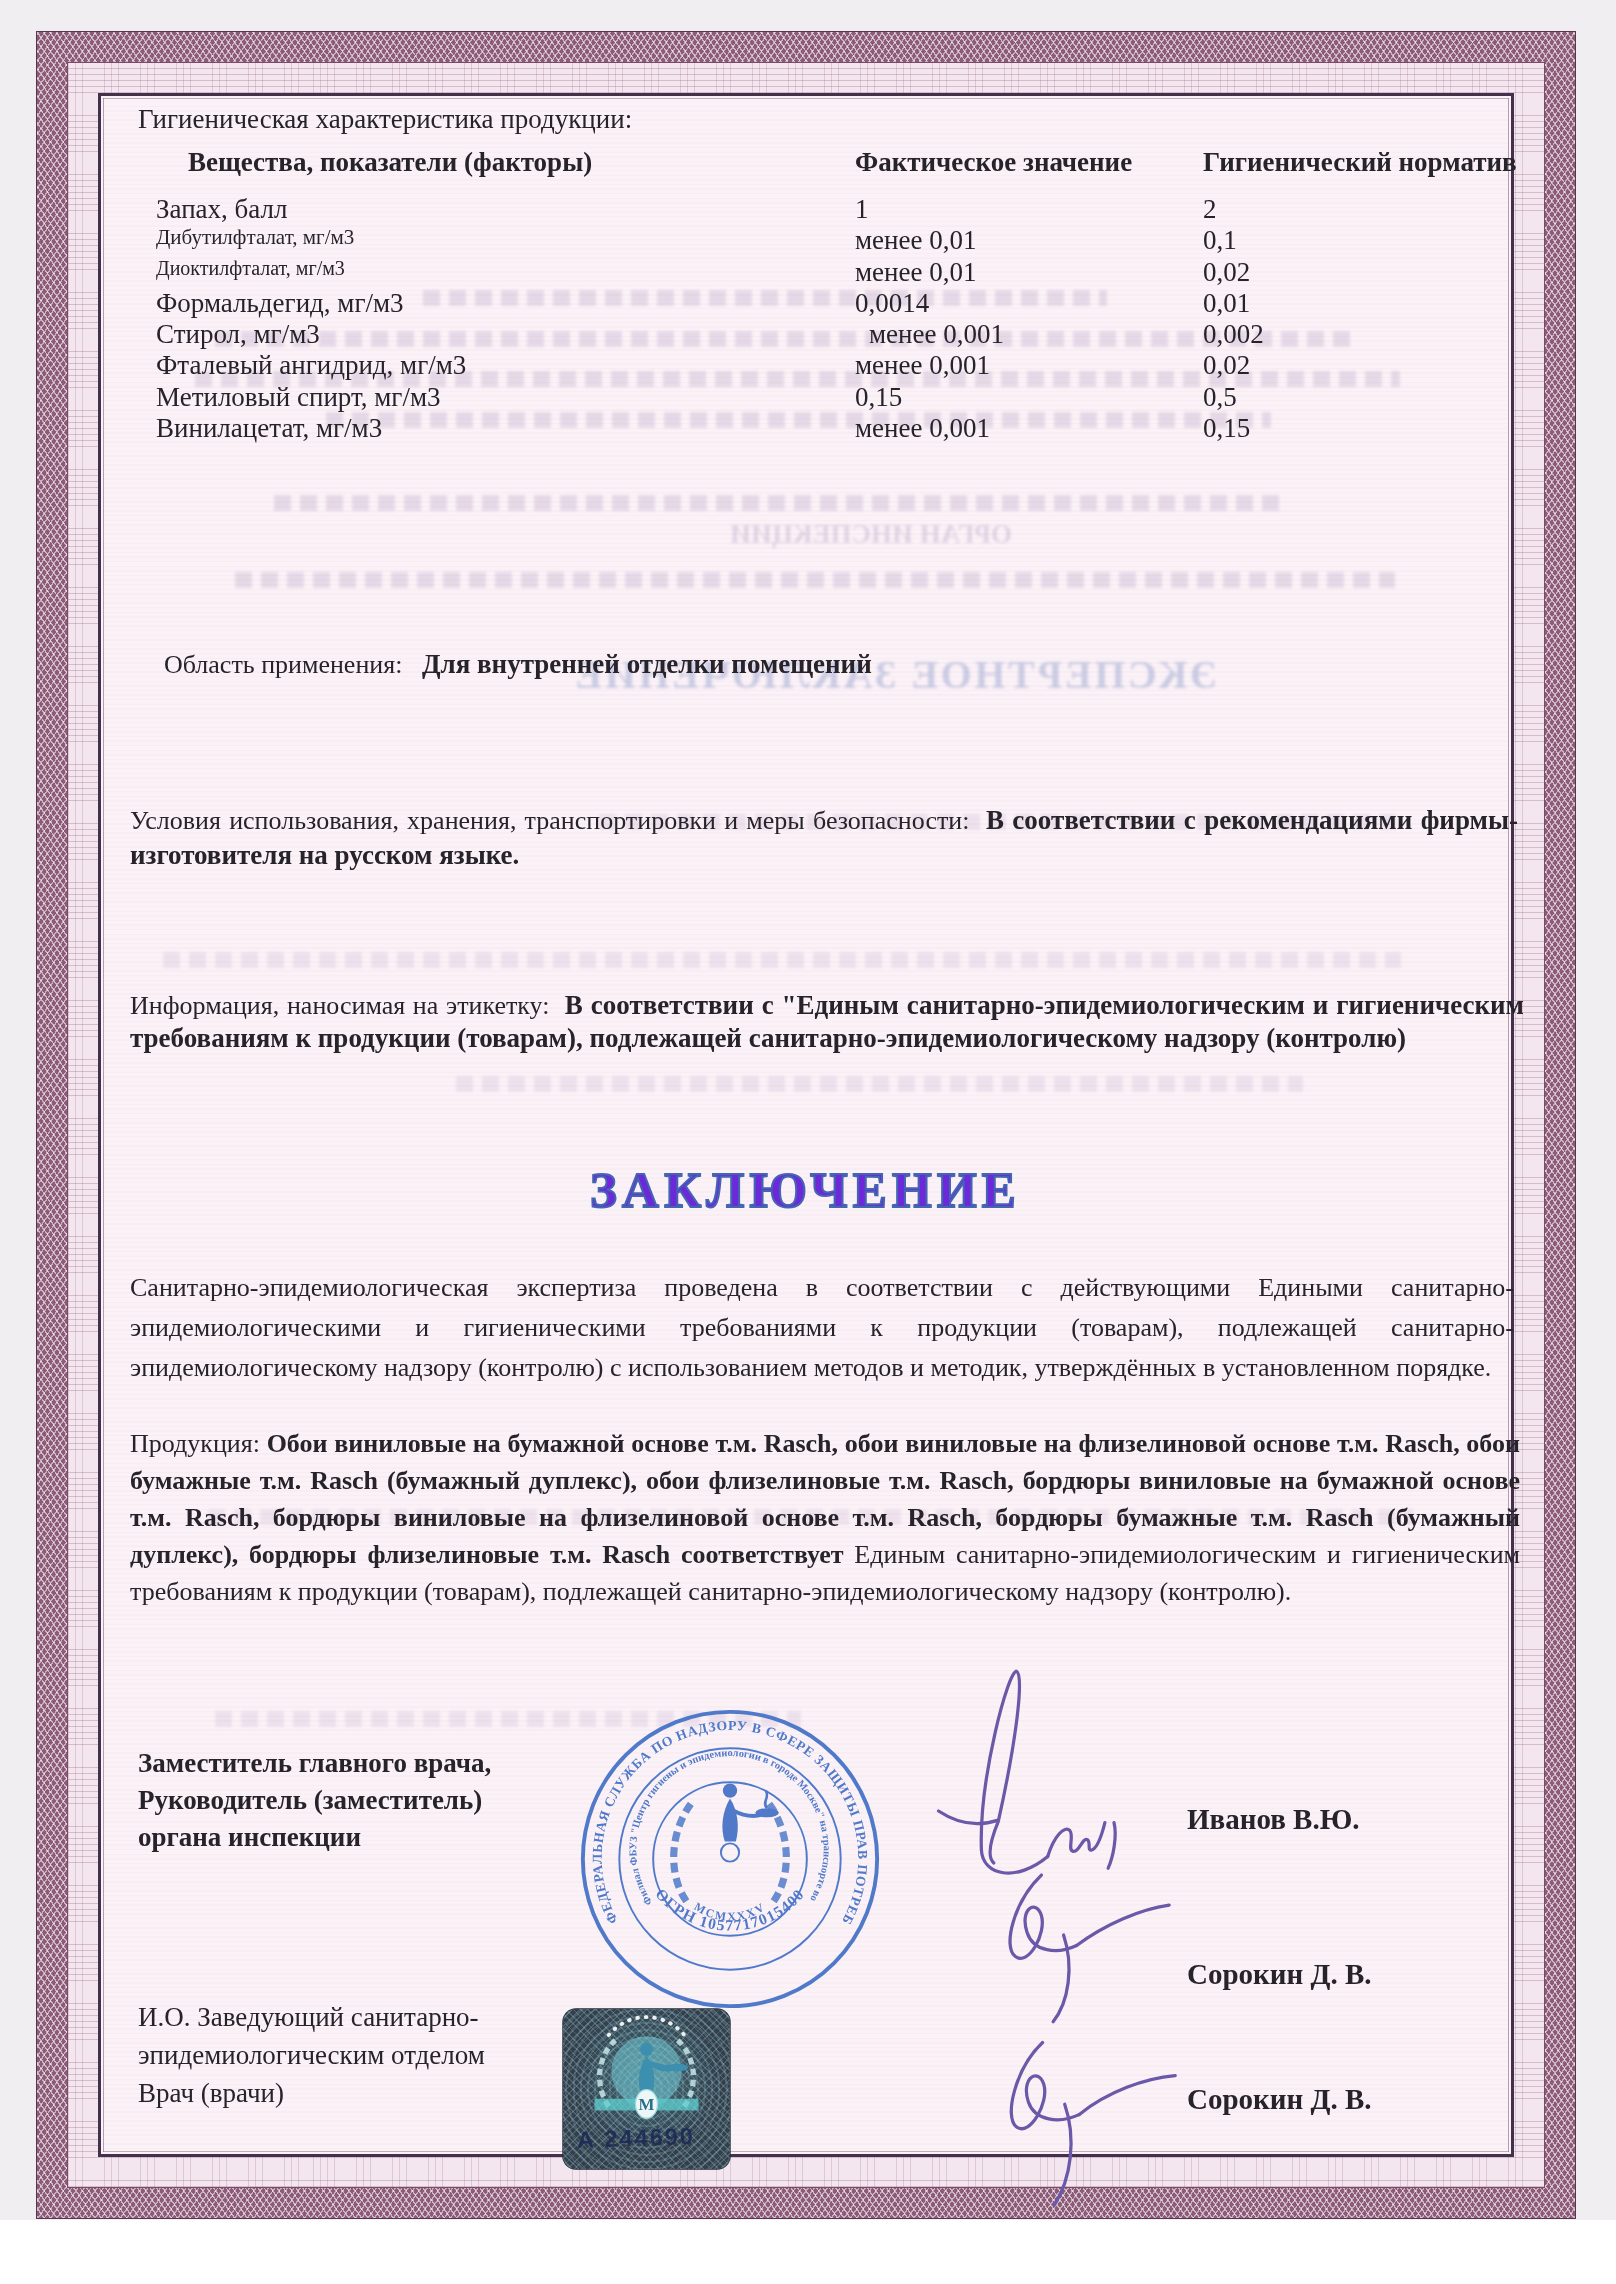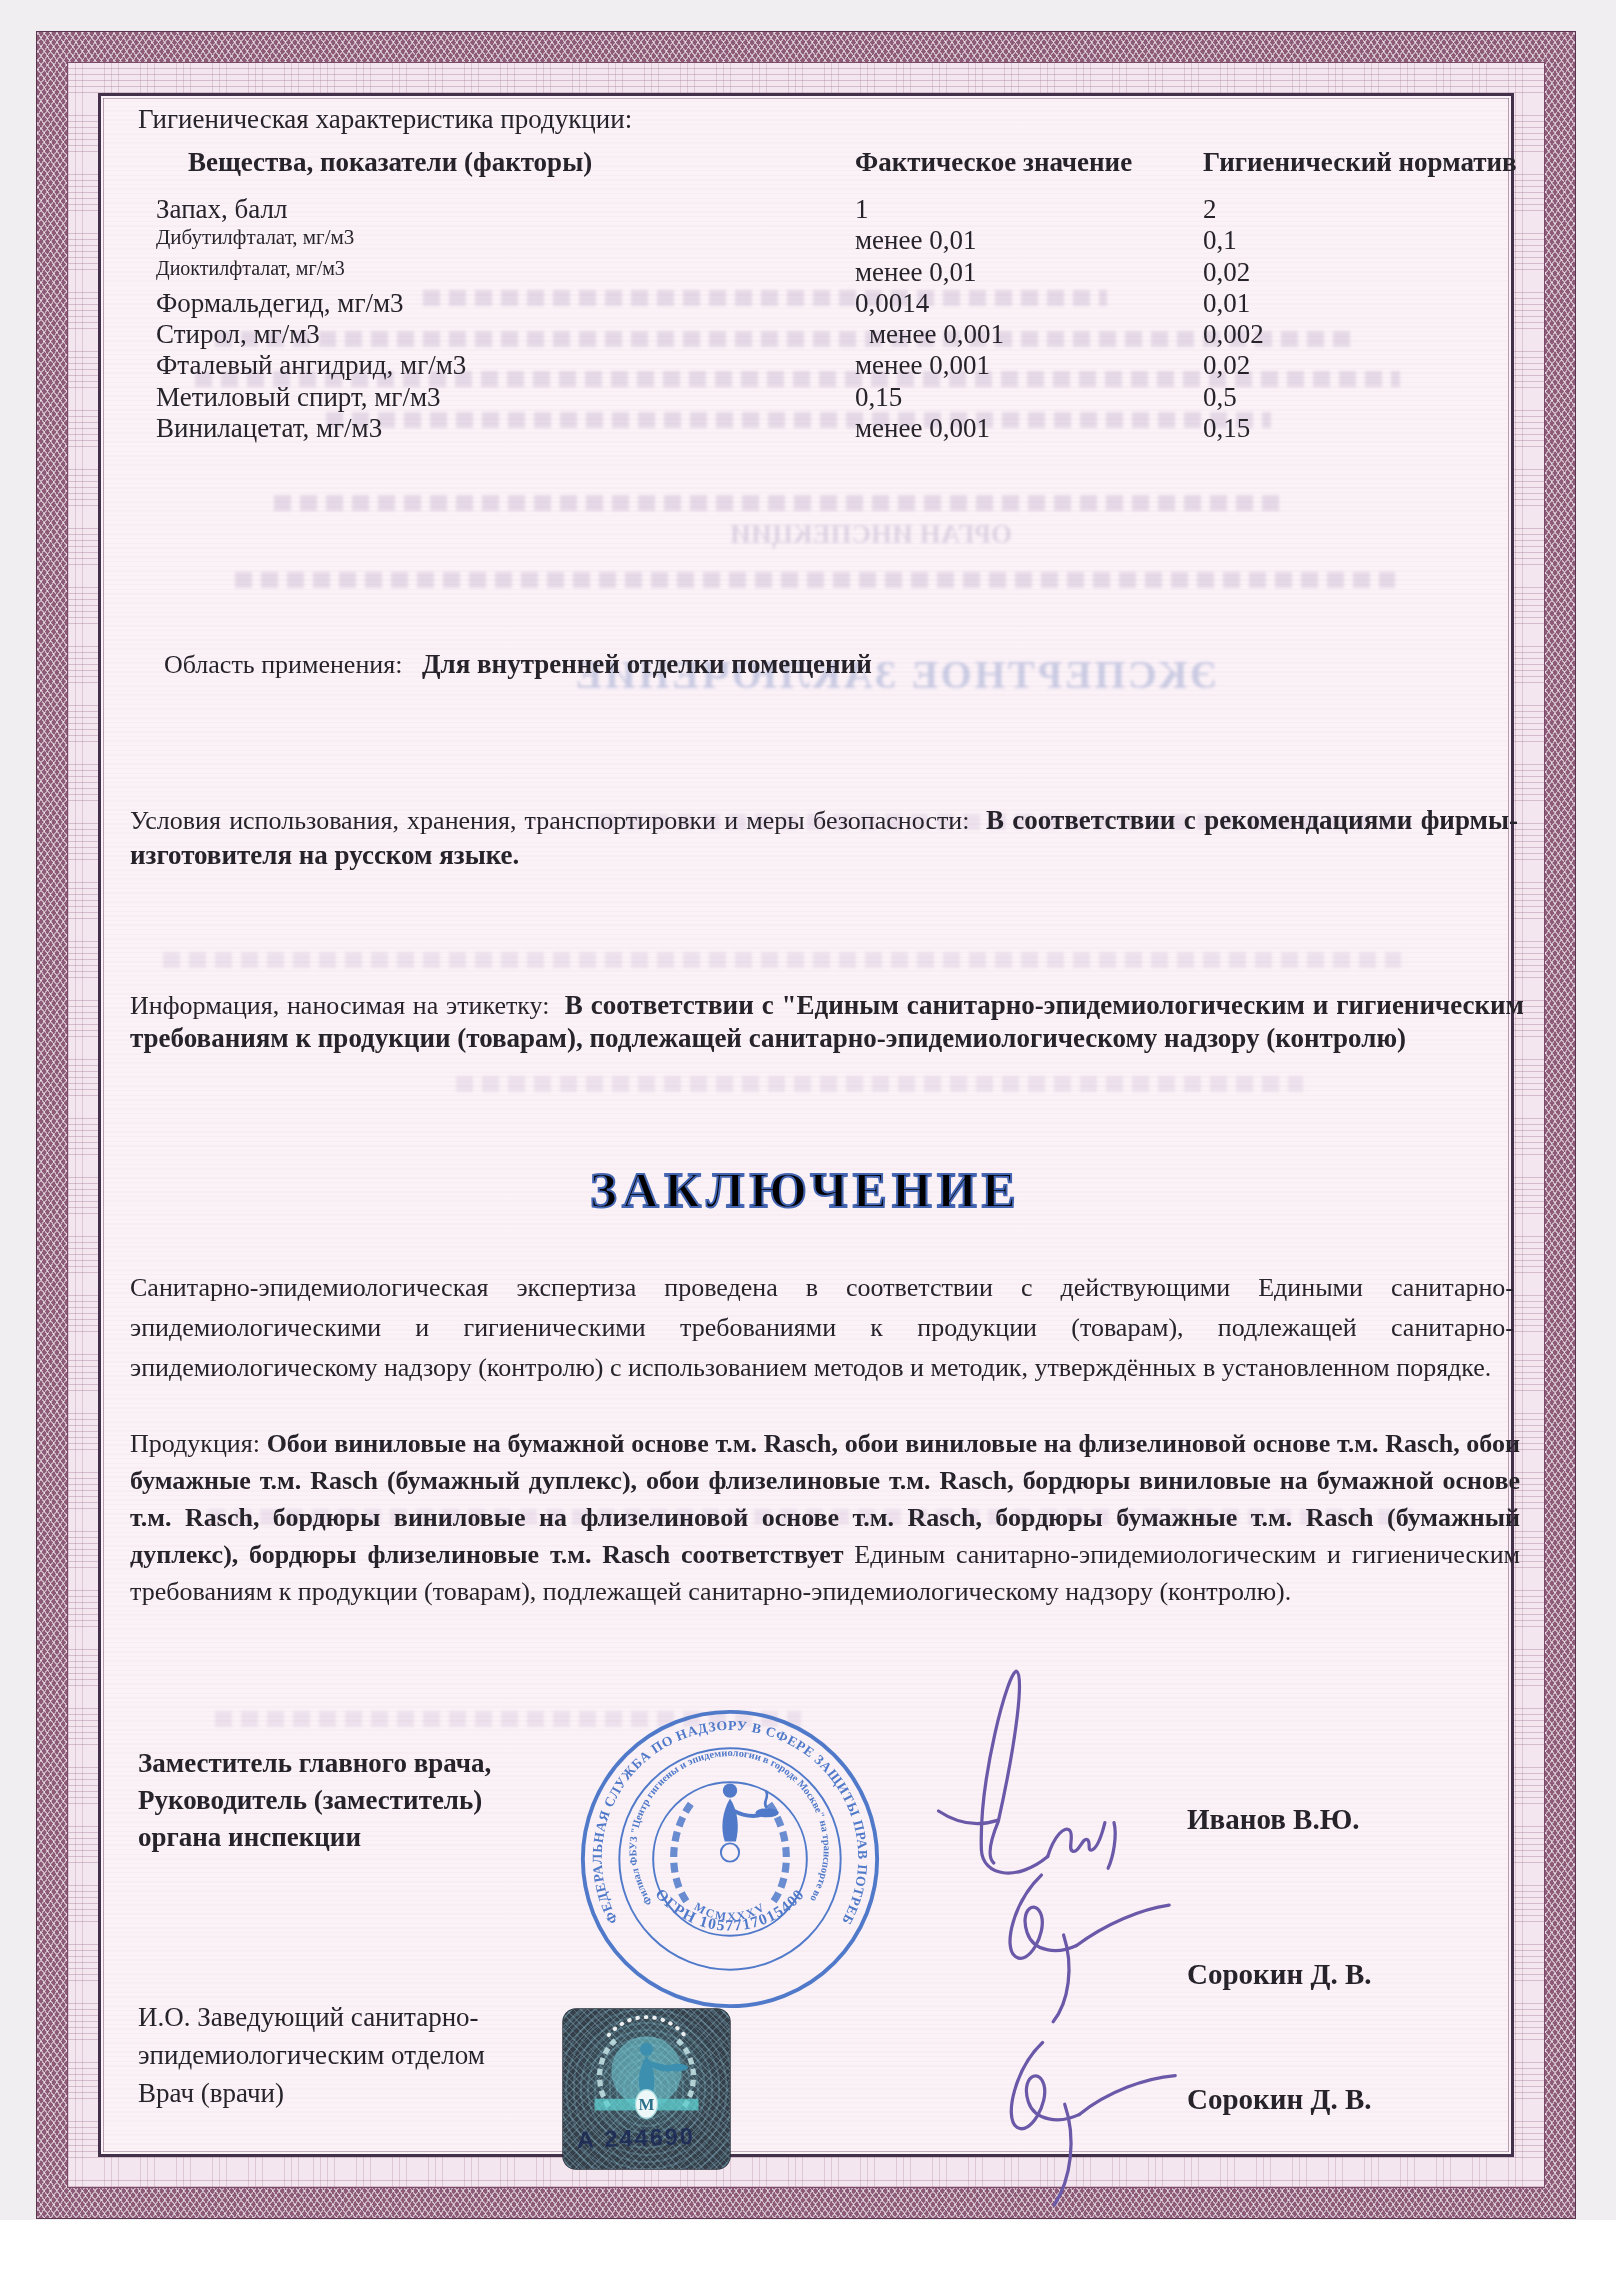--- a/index.html
+++ b/index.html
@@ -26,21 +26,21 @@
     box-shadow: inset 0 0 0 2px #fbf2f7, inset 0 0 0 2.6px #8a6684;}
   
   .abs{position:absolute;}
   .b{font-weight:bold;}
   .body-text{font-size:26px;line-height:37px;text-align:justify;}
   .bleed{position:absolute;height:15.6px;opacity:.45;filter:blur(1.6px);
     background:repeating-linear-gradient(90deg, rgba(154,132,176,.5) 0 17px, transparent 17px 26px);}
   .bleed-text{position:absolute;transform:scaleX(-1);filter:blur(1.6px);font-weight:bold;white-space:nowrap;}
   
   .conclusion{left:95px;top:1161px;width:1421px;text-align:center;
-    font-size:51px;font-weight:bold;letter-spacing:5.2px;color:#000000;
+    font-size:51px;font-weight:bold;letter-spacing:5.2px;color:#6d28d9;
     -webkit-text-stroke:2px #4365b2;}
   
   .stamp{opacity:.9;}
   .sig path{stroke:#6a58a8;stroke-width:5;fill:none;stroke-linecap:round;}
   .holo{position:absolute;left:563px;top:2009px;width:167px;height:160px;border-radius:13px;
     background:
       radial-gradient(circle at 50% 42%, rgba(110,205,215,.30), transparent 58%),
       repeating-linear-gradient(45deg, rgba(160,210,225,.25) 0 1.3px, transparent 1.3px 5.2px),
       repeating-linear-gradient(-45deg, rgba(160,210,225,.22) 0 1.3px, transparent 1.3px 5.2px),
       repeating-radial-gradient(circle at 50% 50%, rgba(120,170,190,.28) 0 2px, transparent 2px 7.2px),

